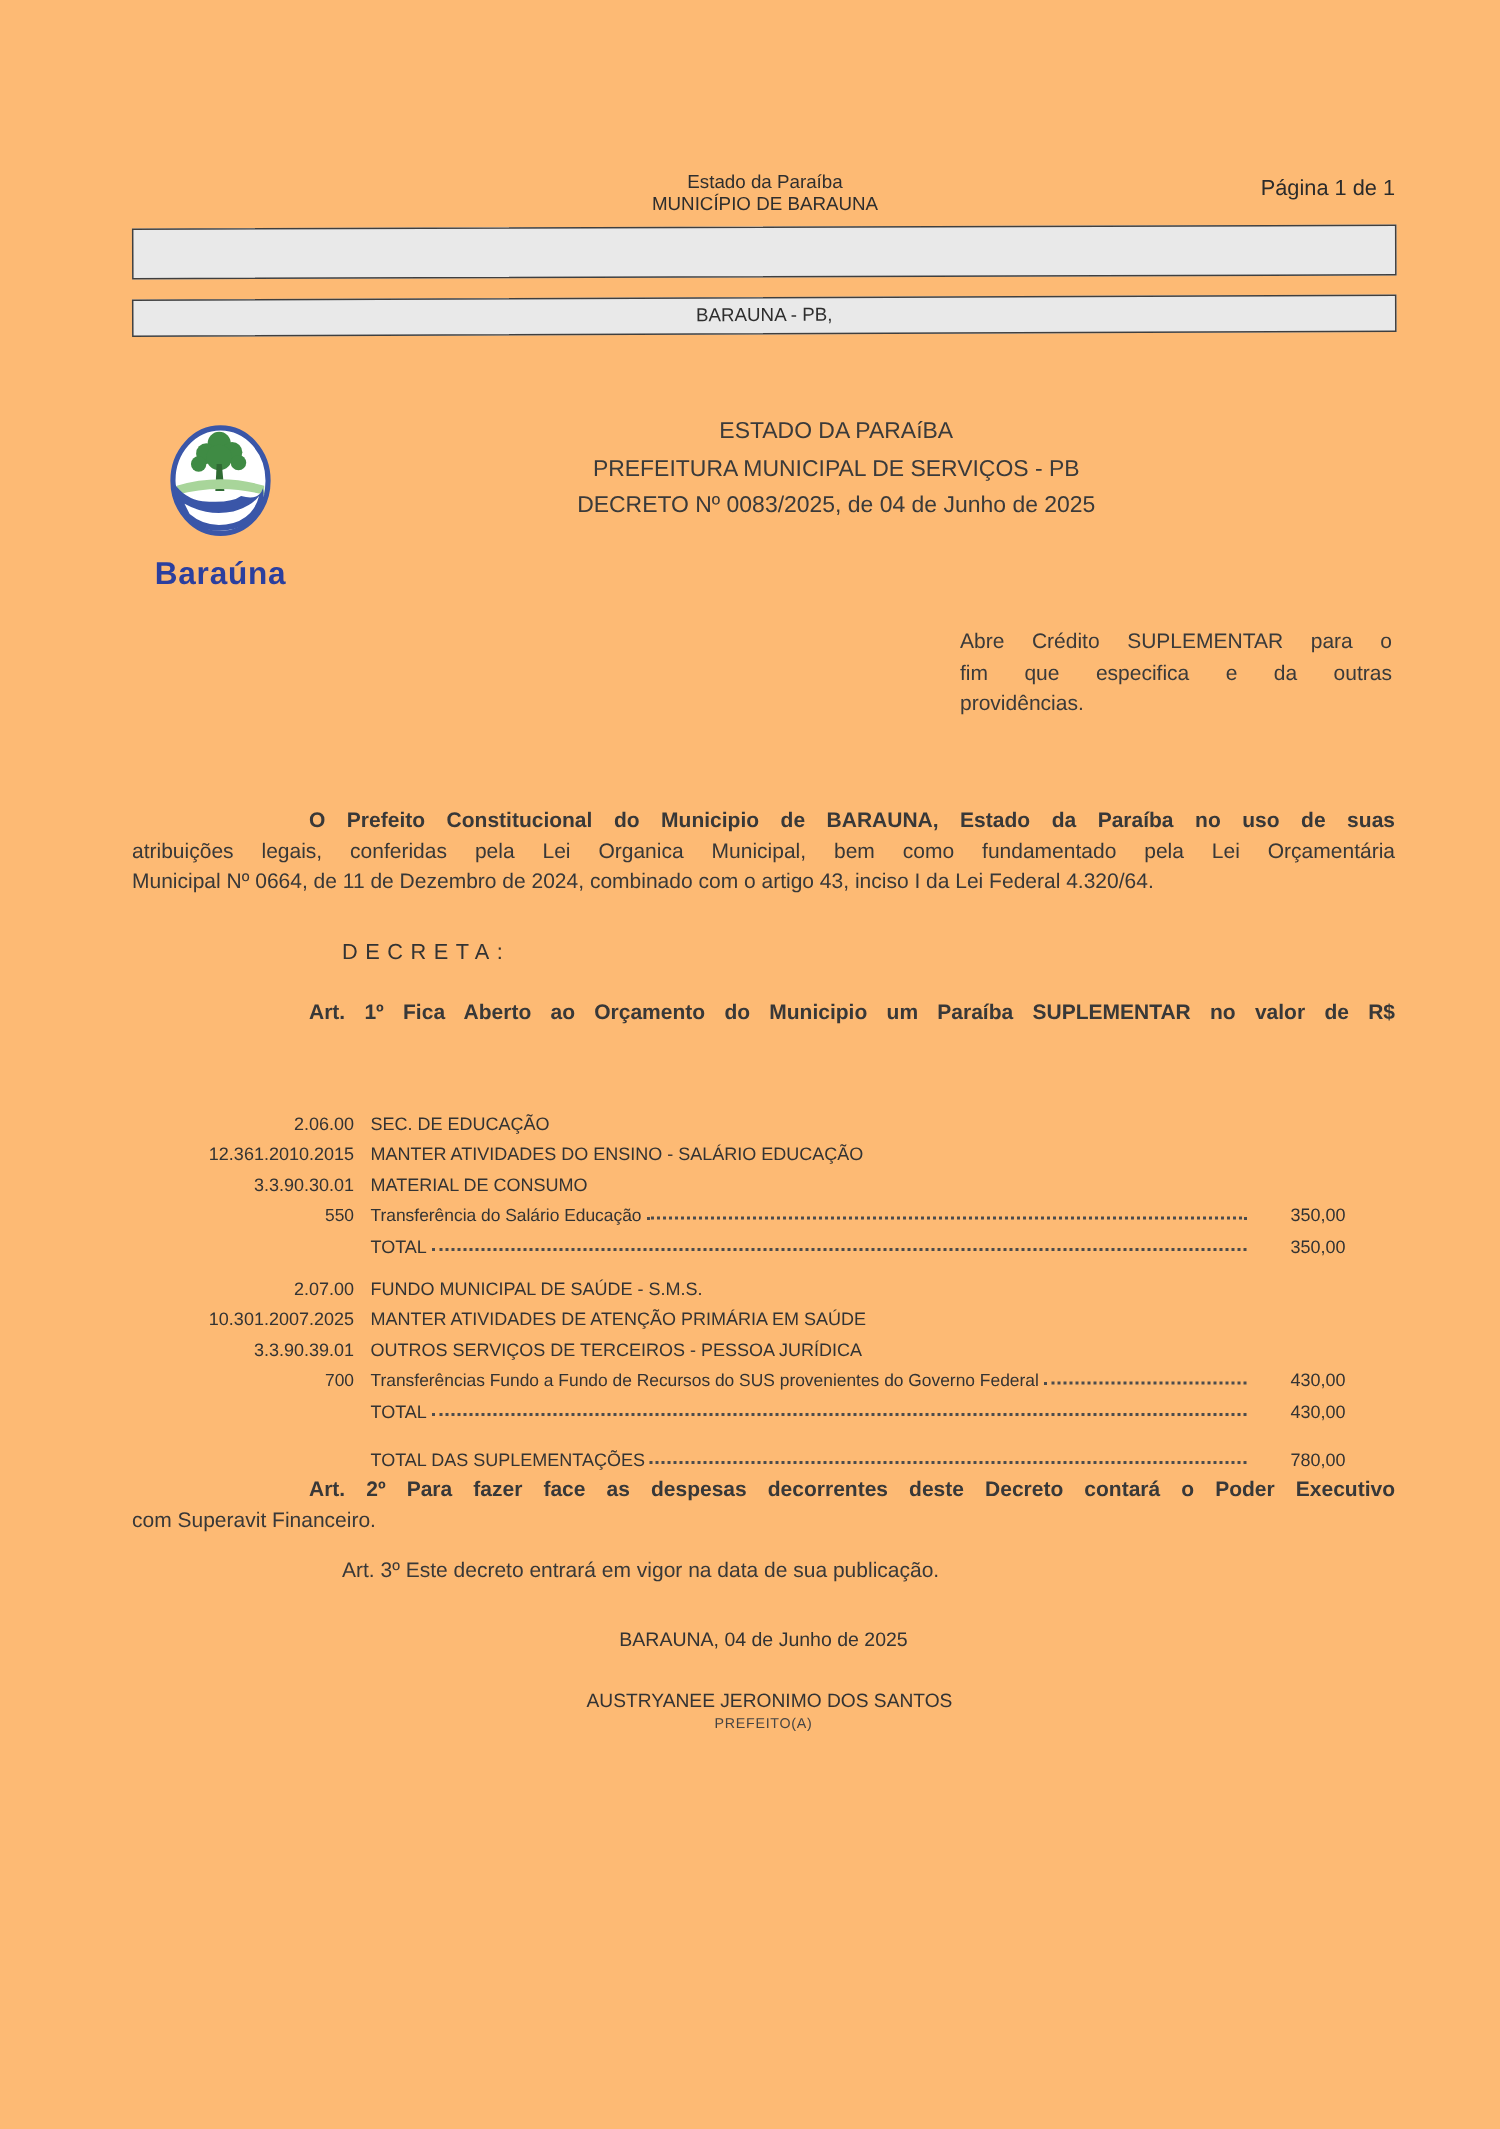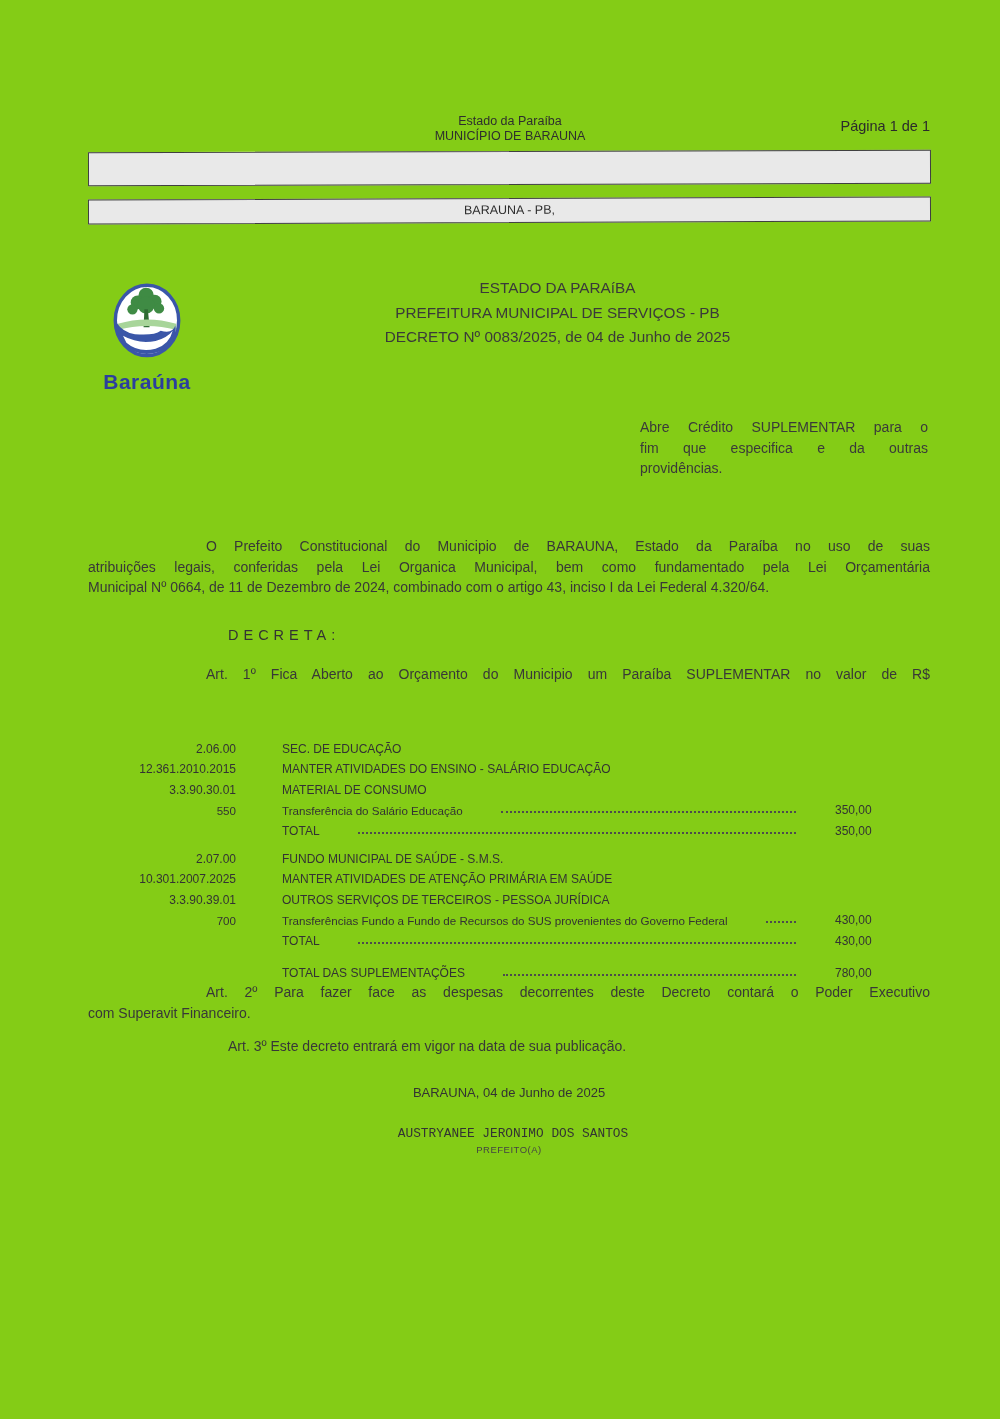--- a/index.html
+++ b/index.html
@@ -1,17 +1,17 @@
 <!DOCTYPE html>
 <html><head>
 <meta charset="utf-8">
 <style>
   html,body { margin:0; padding:0; background:#9a9a9a; }
   .page {
-    position:relative; width:1000px; height:1419px; background:#84cc16;
+    position:relative; width:1000px; height:1419px; background:#fdba74;
     margin:0 auto; overflow:hidden;
     font-family:"Liberation Sans", sans-serif; color:#383838;
   }
   
   .hdr-center { position:absolute; top:114px; left:90px; right:70px; text-align:center;
     font-size:12.5px; line-height:15px; color:#2e2e2e; }
   .pagenum { position:absolute; top:118px; right:70px; font-size:14.5px; color:#2b2b2b; }
   .band { position:absolute; left:88px; right:69px; background:#e9e9e9;
     border:1.6px solid #3f3f3f; box-sizing:border-box; }
   .band1 { top:151px; height:34px; transform:rotate(-0.18deg); }
@@ -23,44 +23,44 @@
     font-size:21px; font-weight:bold; color:#2b3f9e; letter-spacing:.5px; }
   
   .doc-title { position:absolute; top:276px; left:190px; right:75px; text-align:center;
     font-size:15.3px; line-height:24.7px; color:#3a3a3a; }
   
   .summary { position:absolute; top:417px; left:640px; right:72px;
     font-size:14px; line-height:20.5px; color:#3a3a3a; }
   .jl { text-align:justify; text-align-last:justify; }
   
   .para { position:absolute; left:88px; right:70px; font-size:14px; line-height:20.6px; color:#383838; }
-  .para .indent { padding-left:118px; }
+  .para .indent { padding-left:118px;font-weight:bold; }
   .preamble { top:536px; }
   .decreta { position:absolute; top:627px; left:228px; font-size:14.5px;
     letter-spacing:5px; color:#333; }
   .art1 { top:664px; }
   .art2 { top:982px; }
   .art3 { position:absolute; top:1038px; left:88px; right:70px; padding-left:140px;
     font-size:14px; color:#383838; box-sizing:border-box; }
   
   .budget { position:absolute; top:735px; left:88px; right:103px; color:#333; }
-  .brow { display:flex; align-items:flex-end; height:20.6px; font-size:12px;gap:35px; }
+  .brow { display:flex; align-items:flex-end; height:20.6px; font-size:12px; }
   .brow .code { width:148px; flex:none; text-align:right; padding-right:11px; white-space:nowrap; }
   .brow .desc { white-space:nowrap; }
   .brow .leader { flex:1 1 auto; min-width:14px; border-bottom:2px dotted #4c4c4c;
     margin:0 4px 4px 3px; }
-  .brow .amt { width:62px; flex:none; white-space:nowrap; }
+  .brow .amt { width:62px; flex:none; text-align:right; white-space:nowrap; }
   .brow.sm { font-size:11.6px; }
   .brow.sm .amt { font-size:12px; }
   .bspacer1 { height:7px; } .bspacer2 { height:11px; }
   
   .dateline { position:absolute; top:1085px; left:88px; right:70px; text-align:center;
     font-size:13px; color:#333; }
   .sig-name { position:absolute; top:1126px; left:96px; right:70px; text-align:center;
-    font-size:12.8px; color:#333;font-family:Liberation Mono, monospace; }
+    font-size:12.8px; color:#333; }
   .sig-role { position:absolute; top:1144px; left:88px; right:70px; text-align:center;
     font-size:9.5px; letter-spacing:.5px; color:#444; }
 </style>
 </head>
 <body>
 
 <div class="page">
 
   <div class="hdr-center">
     <div>Estado da Paraíba</div>

